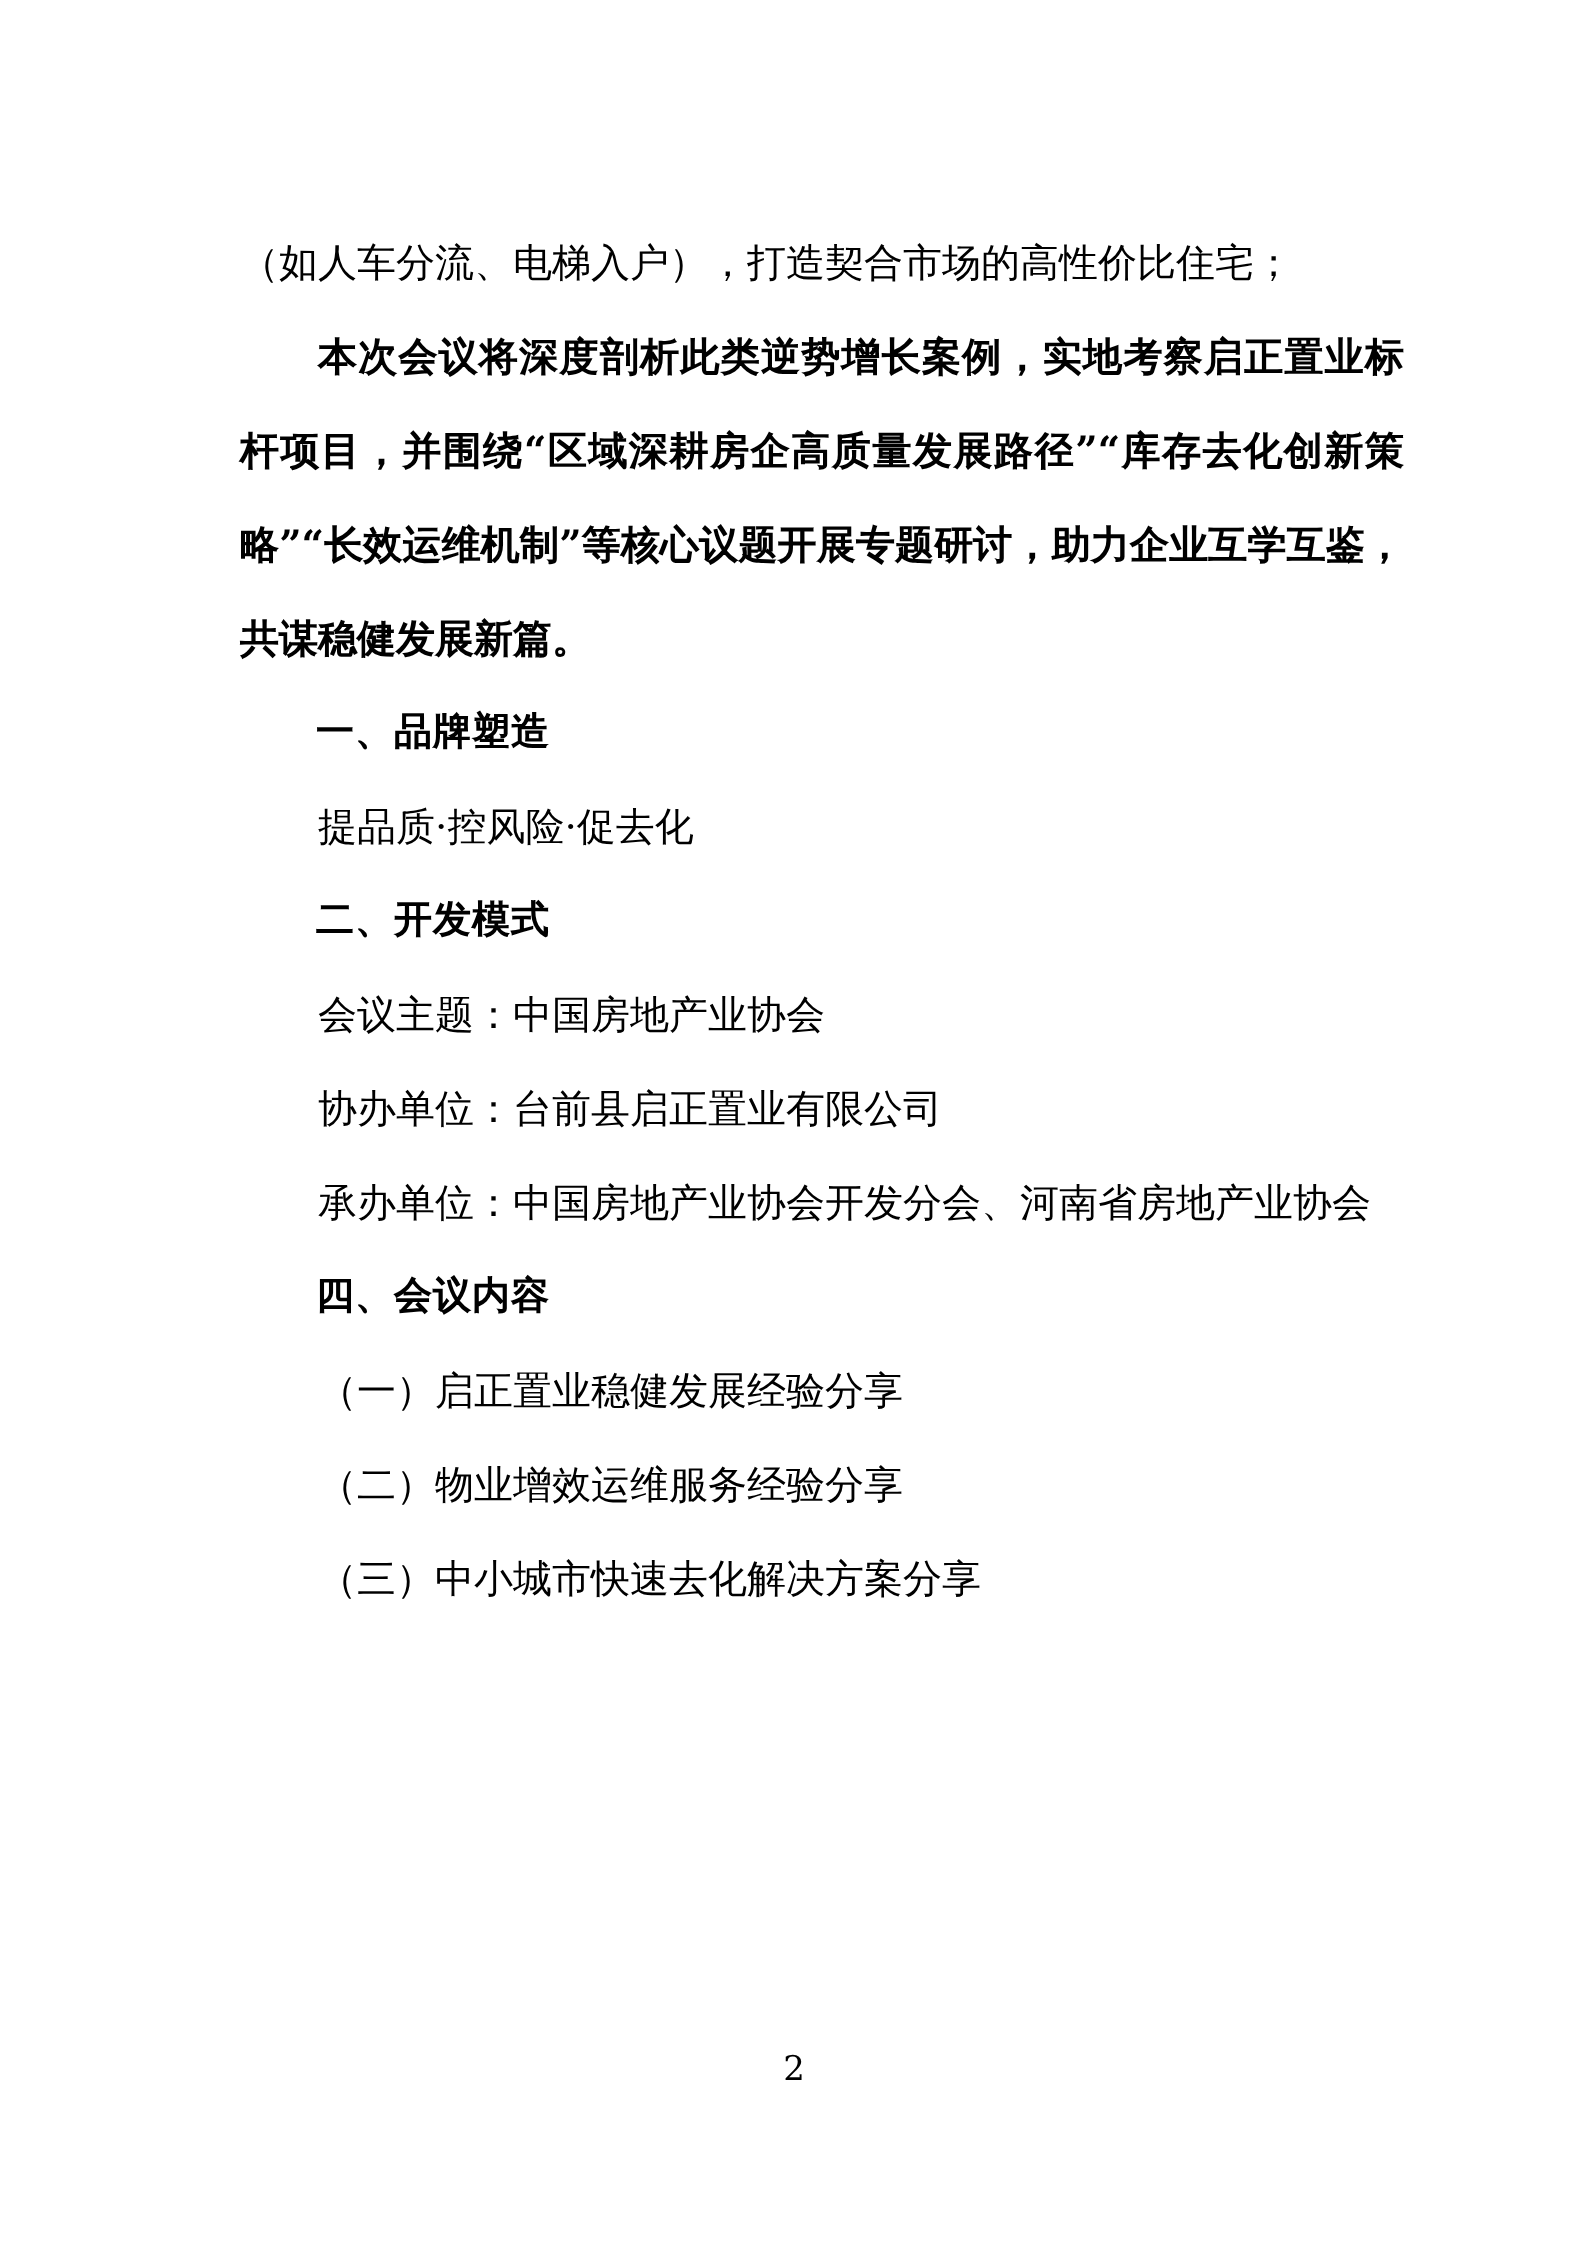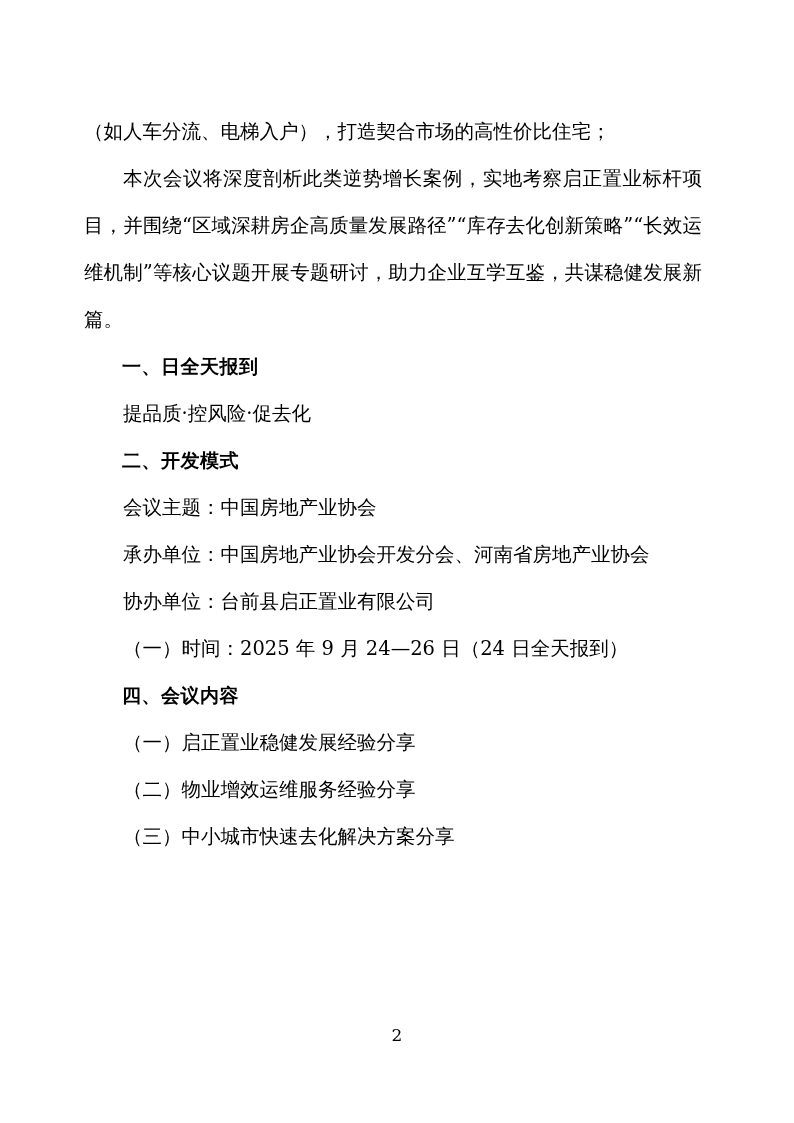--- a/index.html
+++ b/index.html
@@ -11,35 +11,36 @@
     width: 794px;
     height: 1123px;
     font-family: "DejaVu Serif", "Liberation Serif", serif;
     color: #000000;
   }
   .page {
     position: relative;
     width: 794px;
     height: 1123px;
     box-sizing: border-box;
-    padding: 108px 92px 0 84px;
+    padding: 108px 92px 0 120px;
     background: #ffffff;
   }
   .doc-body {
     font-size: 19.5px;
     line-height: 47px;
     text-align: justify;
     text-justify: inter-ideograph;
   }
   p {
     margin: 0;
     padding: 0;
   }
   .indent2 {
     text-indent: 2em;
+    font-weight: bold;
   }
   .bullet-para {
     text-indent: 2em;
   }
   .heading {
     font-family: "DejaVu Sans", "Liberation Sans", sans-serif;
     font-weight: bold;
     text-indent: 2em;
     letter-spacing: 0.5px;
     font-size: 19px;
@@ -67,29 +68,28 @@
 <body>
 
 <div class="page">
   <div class="doc-body">
 
     <p class="flow">（如人车分流、电梯入户），打造契合市场的高性价比住宅；</p>
 
 
     <p class="indent2">本次会议将深度剖析此类逆势增长案例，实地考察启正置业标杆项目，并围绕“区域深耕房企高质量发展路径”“库存去化创新策略”“长效运维机制”等核心议题开展专题研讨，助力企业互学互鉴，共谋稳健发展新篇。</p>
 
-    <p class="heading">一、日全天报到</p>
+    <p class="heading">一、品牌塑造</p>
     <p class="sub">提品质·控风险·促去化</p>
 
     <p class="heading">二、开发模式</p>
     <p class="sub">会议主题：中国房地产业协会</p>
+    <p class="sub">协办单位：台前县启正置业有限公司</p>
     <p class="sub">承办单位：中国房地产业协会开发分会、河南省房地产业协会</p>
-    <p class="sub">协办单位：台前县启正置业有限公司</p>
 
-    <p class="sub-hang">（一）时间：2025 年 9 月 24—26 日（24 日全天报到）</p>
 
     <p class="heading">四、会议内容</p>
     <p class="sub-hang">（一）启正置业稳健发展经验分享</p>
     <p class="sub-hang">（二）物业增效运维服务经验分享</p>
     <p class="sub-hang">（三）中小城市快速去化解决方案分享</p>
 
   </div>
 
   <div class="page-number">2</div>
 </div>

